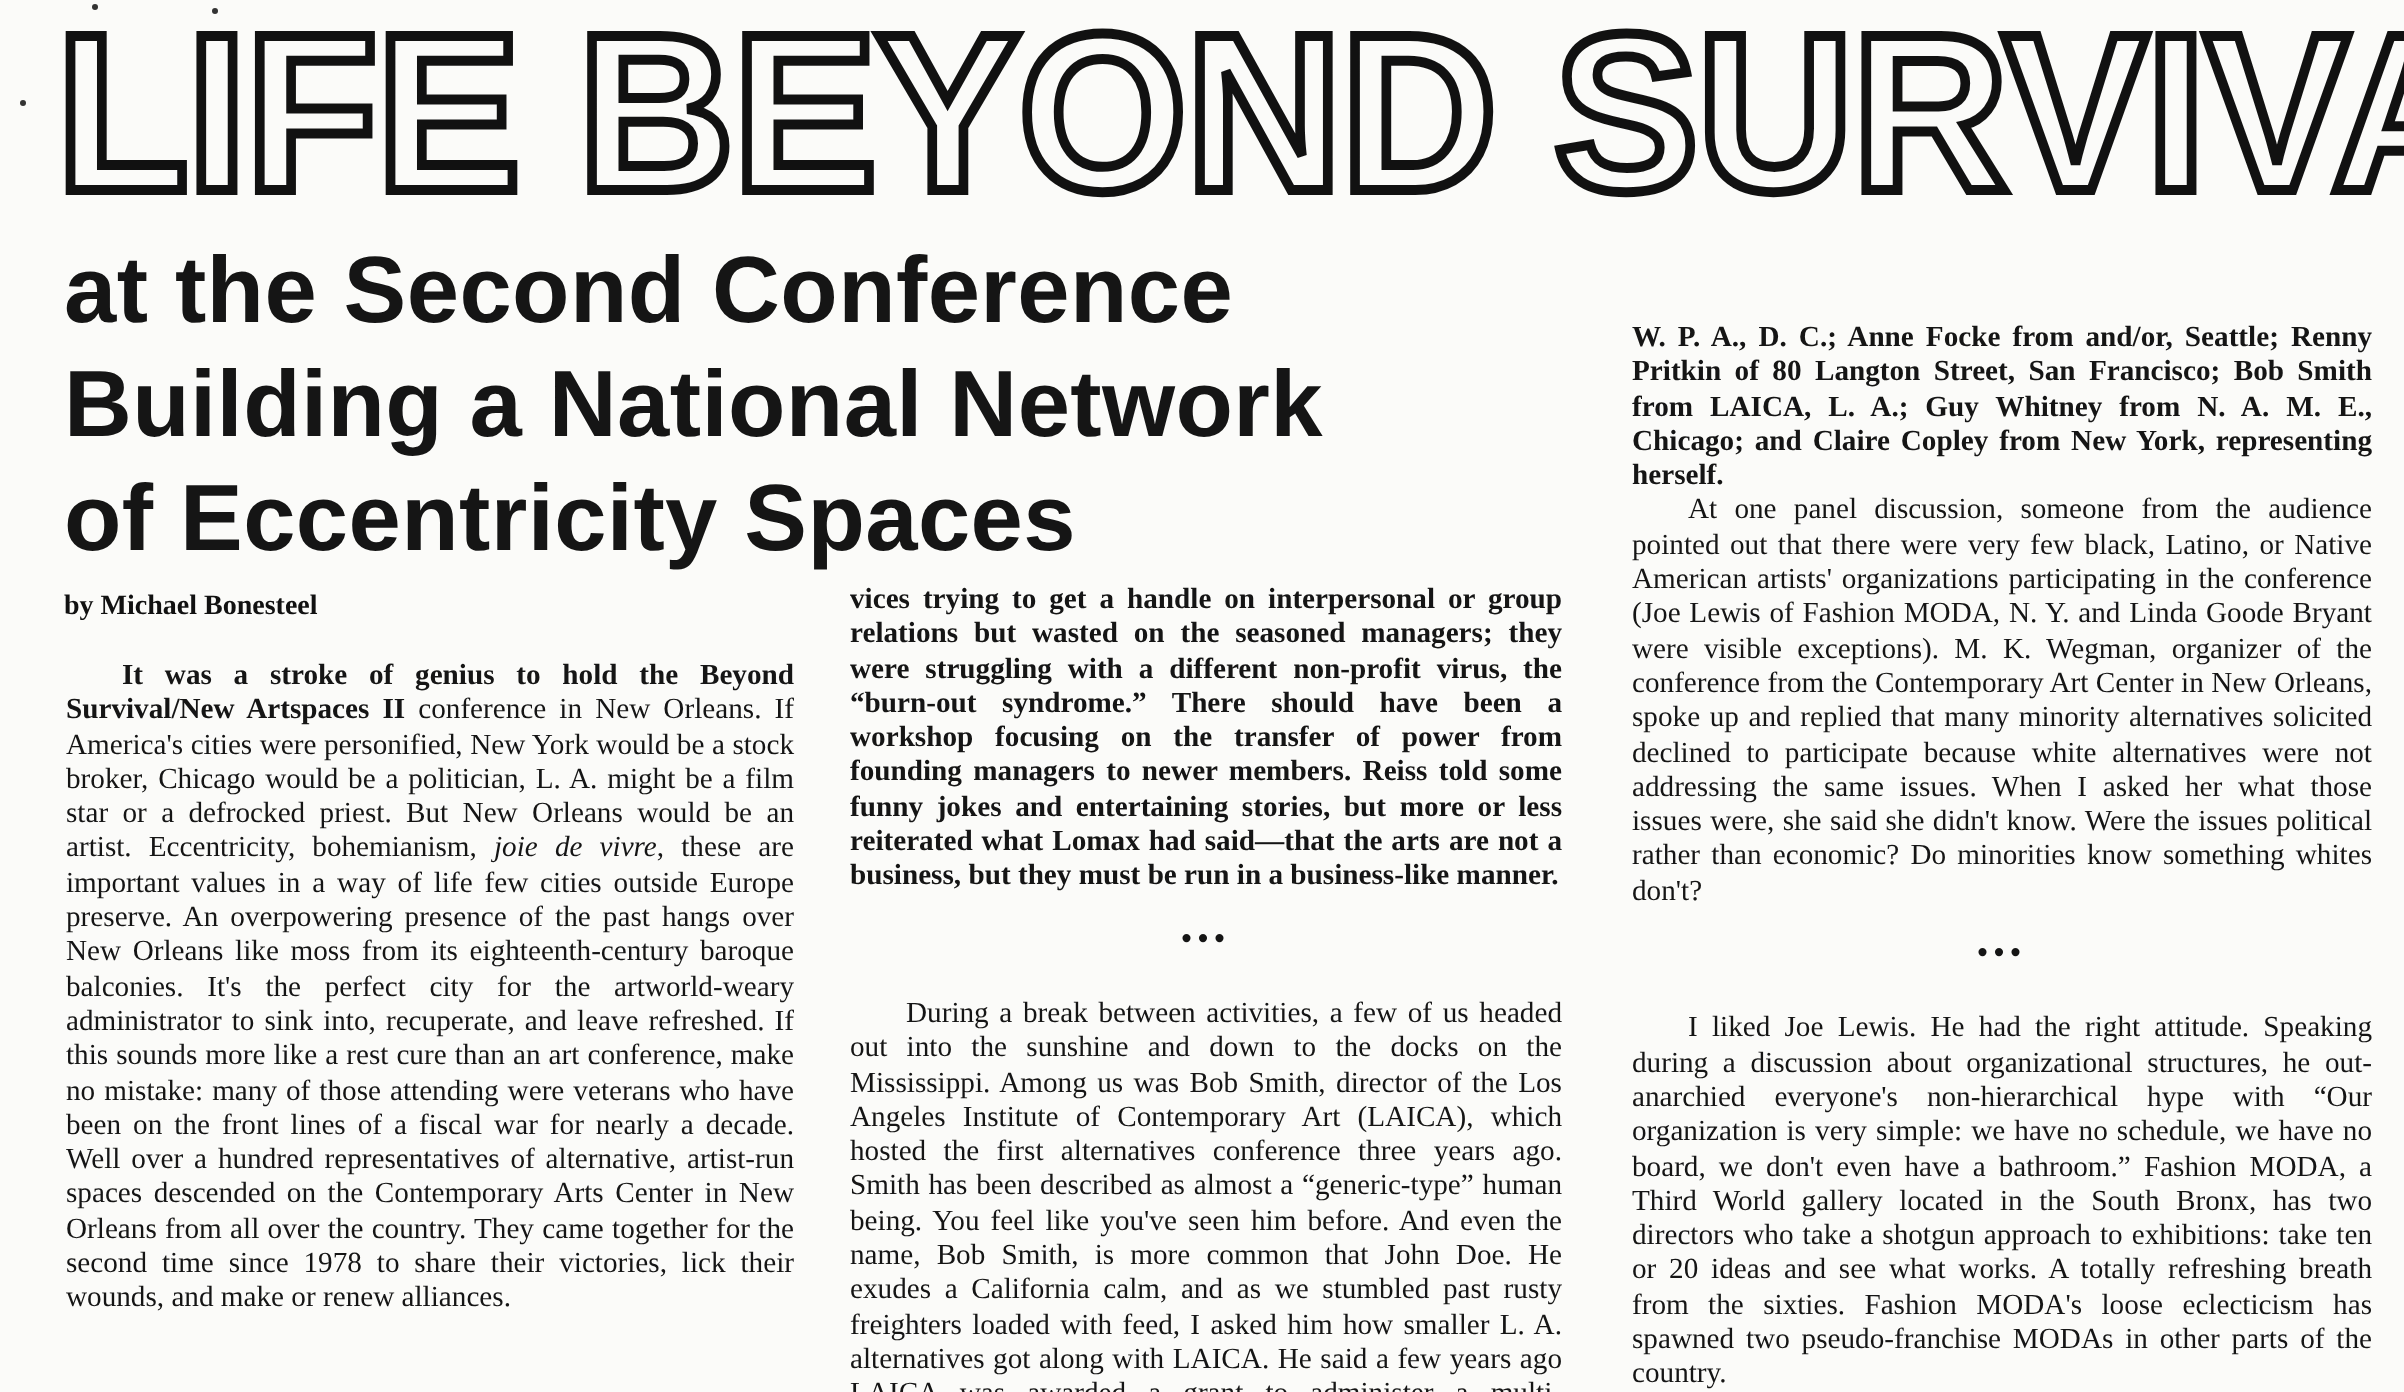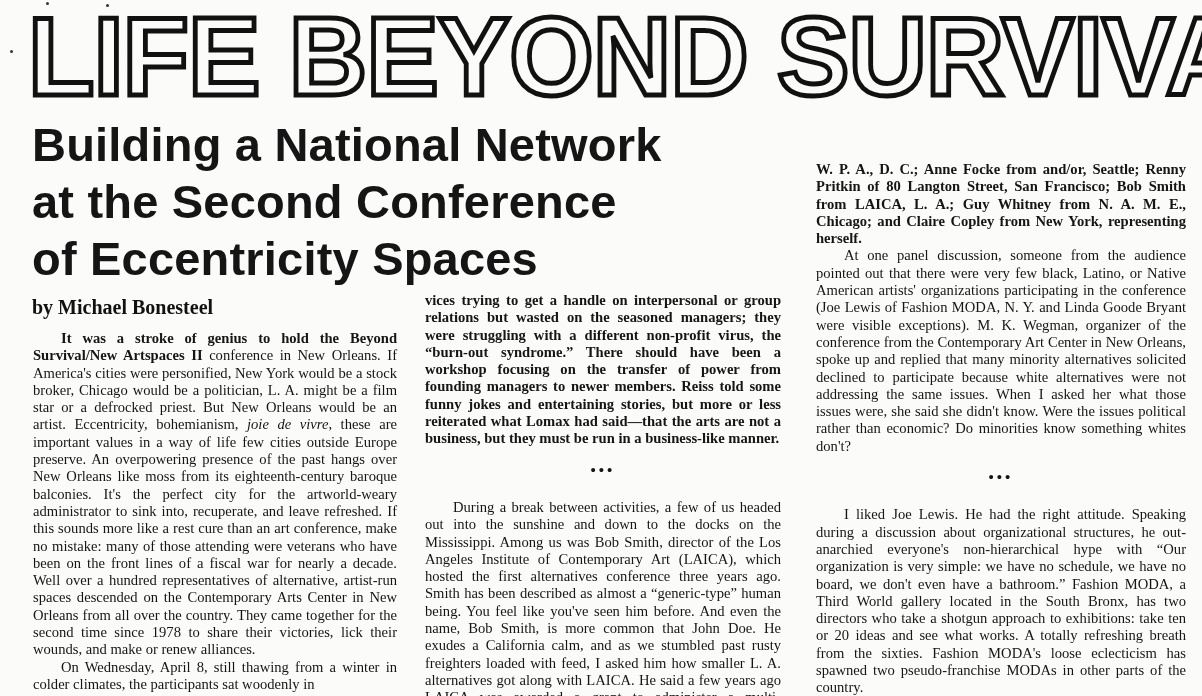--- a/index.html
+++ b/index.html
@@ -18,21 +18,21 @@
   }
   .headline {
     position:absolute; left:32px; top:116px; width:620px;
     font-family:"Liberation Sans", "DejaVu Sans", sans-serif;
     font-weight:bold; font-size:47px; line-height:57px; color:#151515;
     letter-spacing:0.2px;
   }
   .headline div { white-space:nowrap; }
   .byline {
     position:absolute; left:32px; top:296px;
-    font-weight:bold; font-size:20px; color:#111;
+    font-weight:bold; font-size:14px; color:#111;
   }
   .col {
     position:absolute; font-size:14.6px; line-height:17.3px;
     text-align:justify; color:#151515;
   }
   .col p { margin:0; text-indent:28px; }
   .col p.noindent { text-indent:0;font-weight:bold; }
   .c1 { left:33px; top:330px; width:364px; }
   .c2 { left:425px; top:292px; width:356px; }
   .c3 { left:816px; top:161px; width:370px; }
@@ -43,30 +43,29 @@
     margin:14px 0 20px 0; text-indent:0;
   }
   .speck { position:absolute; width:3px; height:3px; border-radius:50%; background:#333; }
 </style>
 </head>
 <body>
 
 <div class="banner">LIFE BEYOND SURVIVAL</div>
 
 <div class="headline">
+  <div>at the Second Conference</div>
   <div>Building a National Network</div>
-  <div>at the Second Conference</div>
   <div>of Eccentricity Spaces</div>
 </div>
 
 <div class="byline">by Michael Bonesteel</div>
 
 <div class="col c1">
   <p><span class="b">It was a stroke of genius to hold the Beyond Survival/New Artspaces II</span><span> conference in New Orleans. If America's cities were personified, New York would be a stock broker, Chicago would be a politician, L. A. might be a film star or a defrocked priest. But New Orleans would be an artist. Eccentricity, bohemianism, </span><span class="i">joie de vivre</span><span>, these are important values in a way of life few cities outside Europe preserve. An overpowering presence of the past hangs over New Orleans like moss from its eighteenth-century baroque balconies. It's the perfect city for the artworld-weary administrator to sink into, recuperate, and leave refreshed. If this sounds more like a rest cure than an art conference, make no mistake: many of those attending were veterans who have been on the front lines of a fiscal war for nearly a decade. Well over a hundred representatives of alternative, artist-run spaces descended on the Contemporary Arts Center in New Orleans from all over the country. They came together for the second time since 1978 to share their victories, lick their wounds, and make or renew alliances.</span></p>
-  <p>On Wednesday, April 8, still thawing from a winter in colder climates, the participants sat woodenly in</p>
 </div>
 
 <div class="col c2">
   <p class="noindent">vices trying to get a handle on interpersonal or group relations but wasted on the seasoned managers; they were struggling with a different non-profit virus, the “burn-out syndrome.” There should have been a workshop focusing on the transfer of power from founding managers to newer members. Reiss told some funny jokes and entertaining stories, but more or less reiterated what Lomax had said—that the arts are not a business, but they must be run in a business-like manner.</p>
   <div class="dots">•••</div>
   <p>During a break between activities, a few of us headed out into the sunshine and down to the docks on the Mississippi. Among us was Bob Smith, director of the Los Angeles Institute of Contemporary Art (LAICA), which hosted the first alternatives conference three years ago. Smith has been described as almost a “generic-type” human being. You feel like you've seen him before. And even the name, Bob Smith, is more common that John Doe. He exudes a California calm, and as we stumbled past rusty freighters loaded with feed, I asked him how smaller L. A. alternatives got along with LAICA. He said a few years ago LAICA was awarded a grant to administer a multi-alternative collaborative architectural sculpture project among nine</p>
 </div>
 
 <div class="col c3">
   <p class="noindent">W. P. A., D. C.; Anne Focke from and/or, Seattle; Renny Pritkin of 80 Langton Street, San Francisco; Bob Smith from LAICA, L. A.; Guy Whitney from N. A. M. E., Chicago; and Claire Copley from New York, representing herself.</p>

